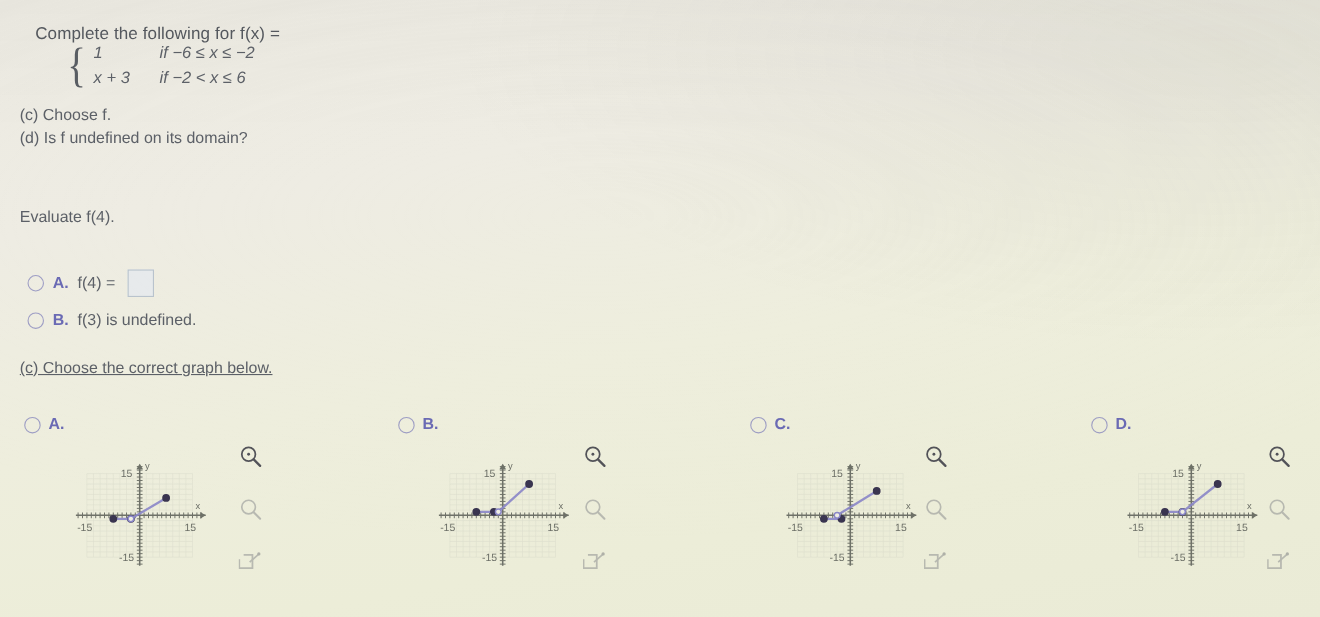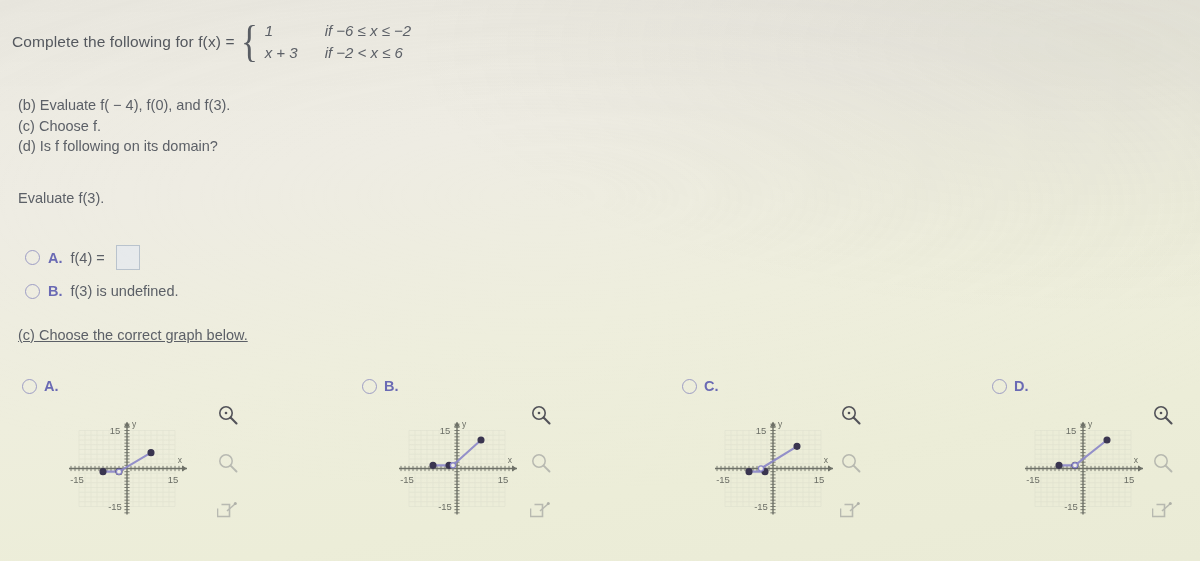--- a/index.html
+++ b/index.html
@@ -15,21 +15,21 @@
     position:absolute;inset:0;pointer-events:none;
     background:
       radial-gradient(130% 95% at 45% 35%, rgba(255,255,255,.30) 0%, rgba(255,255,255,0) 55%),
       radial-gradient(120% 100% at 92% 8%, rgba(120,120,100,.10) 0%, rgba(0,0,0,0) 48%),
       linear-gradient(to bottom, rgba(0,0,0,.02), rgba(0,0,0,0) 22%);
     mix-blend-mode:multiply;opacity:.85;
   }
   .blurwrap{position:absolute;inset:0;filter:blur(.35px);}
 
   
-  #prompt-row{position:absolute;left:12px;top:22px;display:flex;align-items:center;}
+  #prompt-row{position:absolute;left:32px;top:22px;display:flex;align-items:center;flex-direction:column;}
   #prompt-lead{font-size:15.5px;letter-spacing:.1px;color:#55595f;white-space:nowrap;}
   .piecewise{display:flex;align-items:center;margin-left:4px;}
   .brace{
     font-size:44px;line-height:26px;font-family:"Liberation Serif","DejaVu Serif",serif;
     color:#5a5e64;font-weight:300;margin-right:5px;transform:scaleX(.8);
   }
   .cases{display:flex;flex-direction:column;gap:5px;font-size:15px;}
   .case{display:flex;align-items:baseline;white-space:nowrap;}
   .case .expr{display:inline-block;min-width:52px;}
   .case .cond{margin-left:8px;}
@@ -95,26 +95,25 @@
         </span>
         <span class="case">
           <span class="expr ital">x + 3</span>
           <span class="cond ital">if  −2 &lt; x ≤ 6</span>
         </span>
       </span>
     </span>
   </div>
 
   <div id="parts">
-    <div>(b) Evaluate f( − 4), f(0), and f(3).</div>
     <div>(c) Choose f.</div>
-    <div>(d) Is f following on its domain?</div>
+    <div>(d) Is f undefined on its domain?</div>
   </div>
 
-  <div id="evaluate-line">Evaluate f(3).</div>
+  <div id="evaluate-line">Evaluate f(4).</div>
 
   <div class="choice" id="choice-a">
     <span class="radio"></span>
     <span class="choice-letter">A.</span>
     <span class="choice-text">f(4) =</span>
     <span class="answer-box"></span>
   </div>
 
   <div class="choice" id="choice-b">
     <span class="radio"></span>

